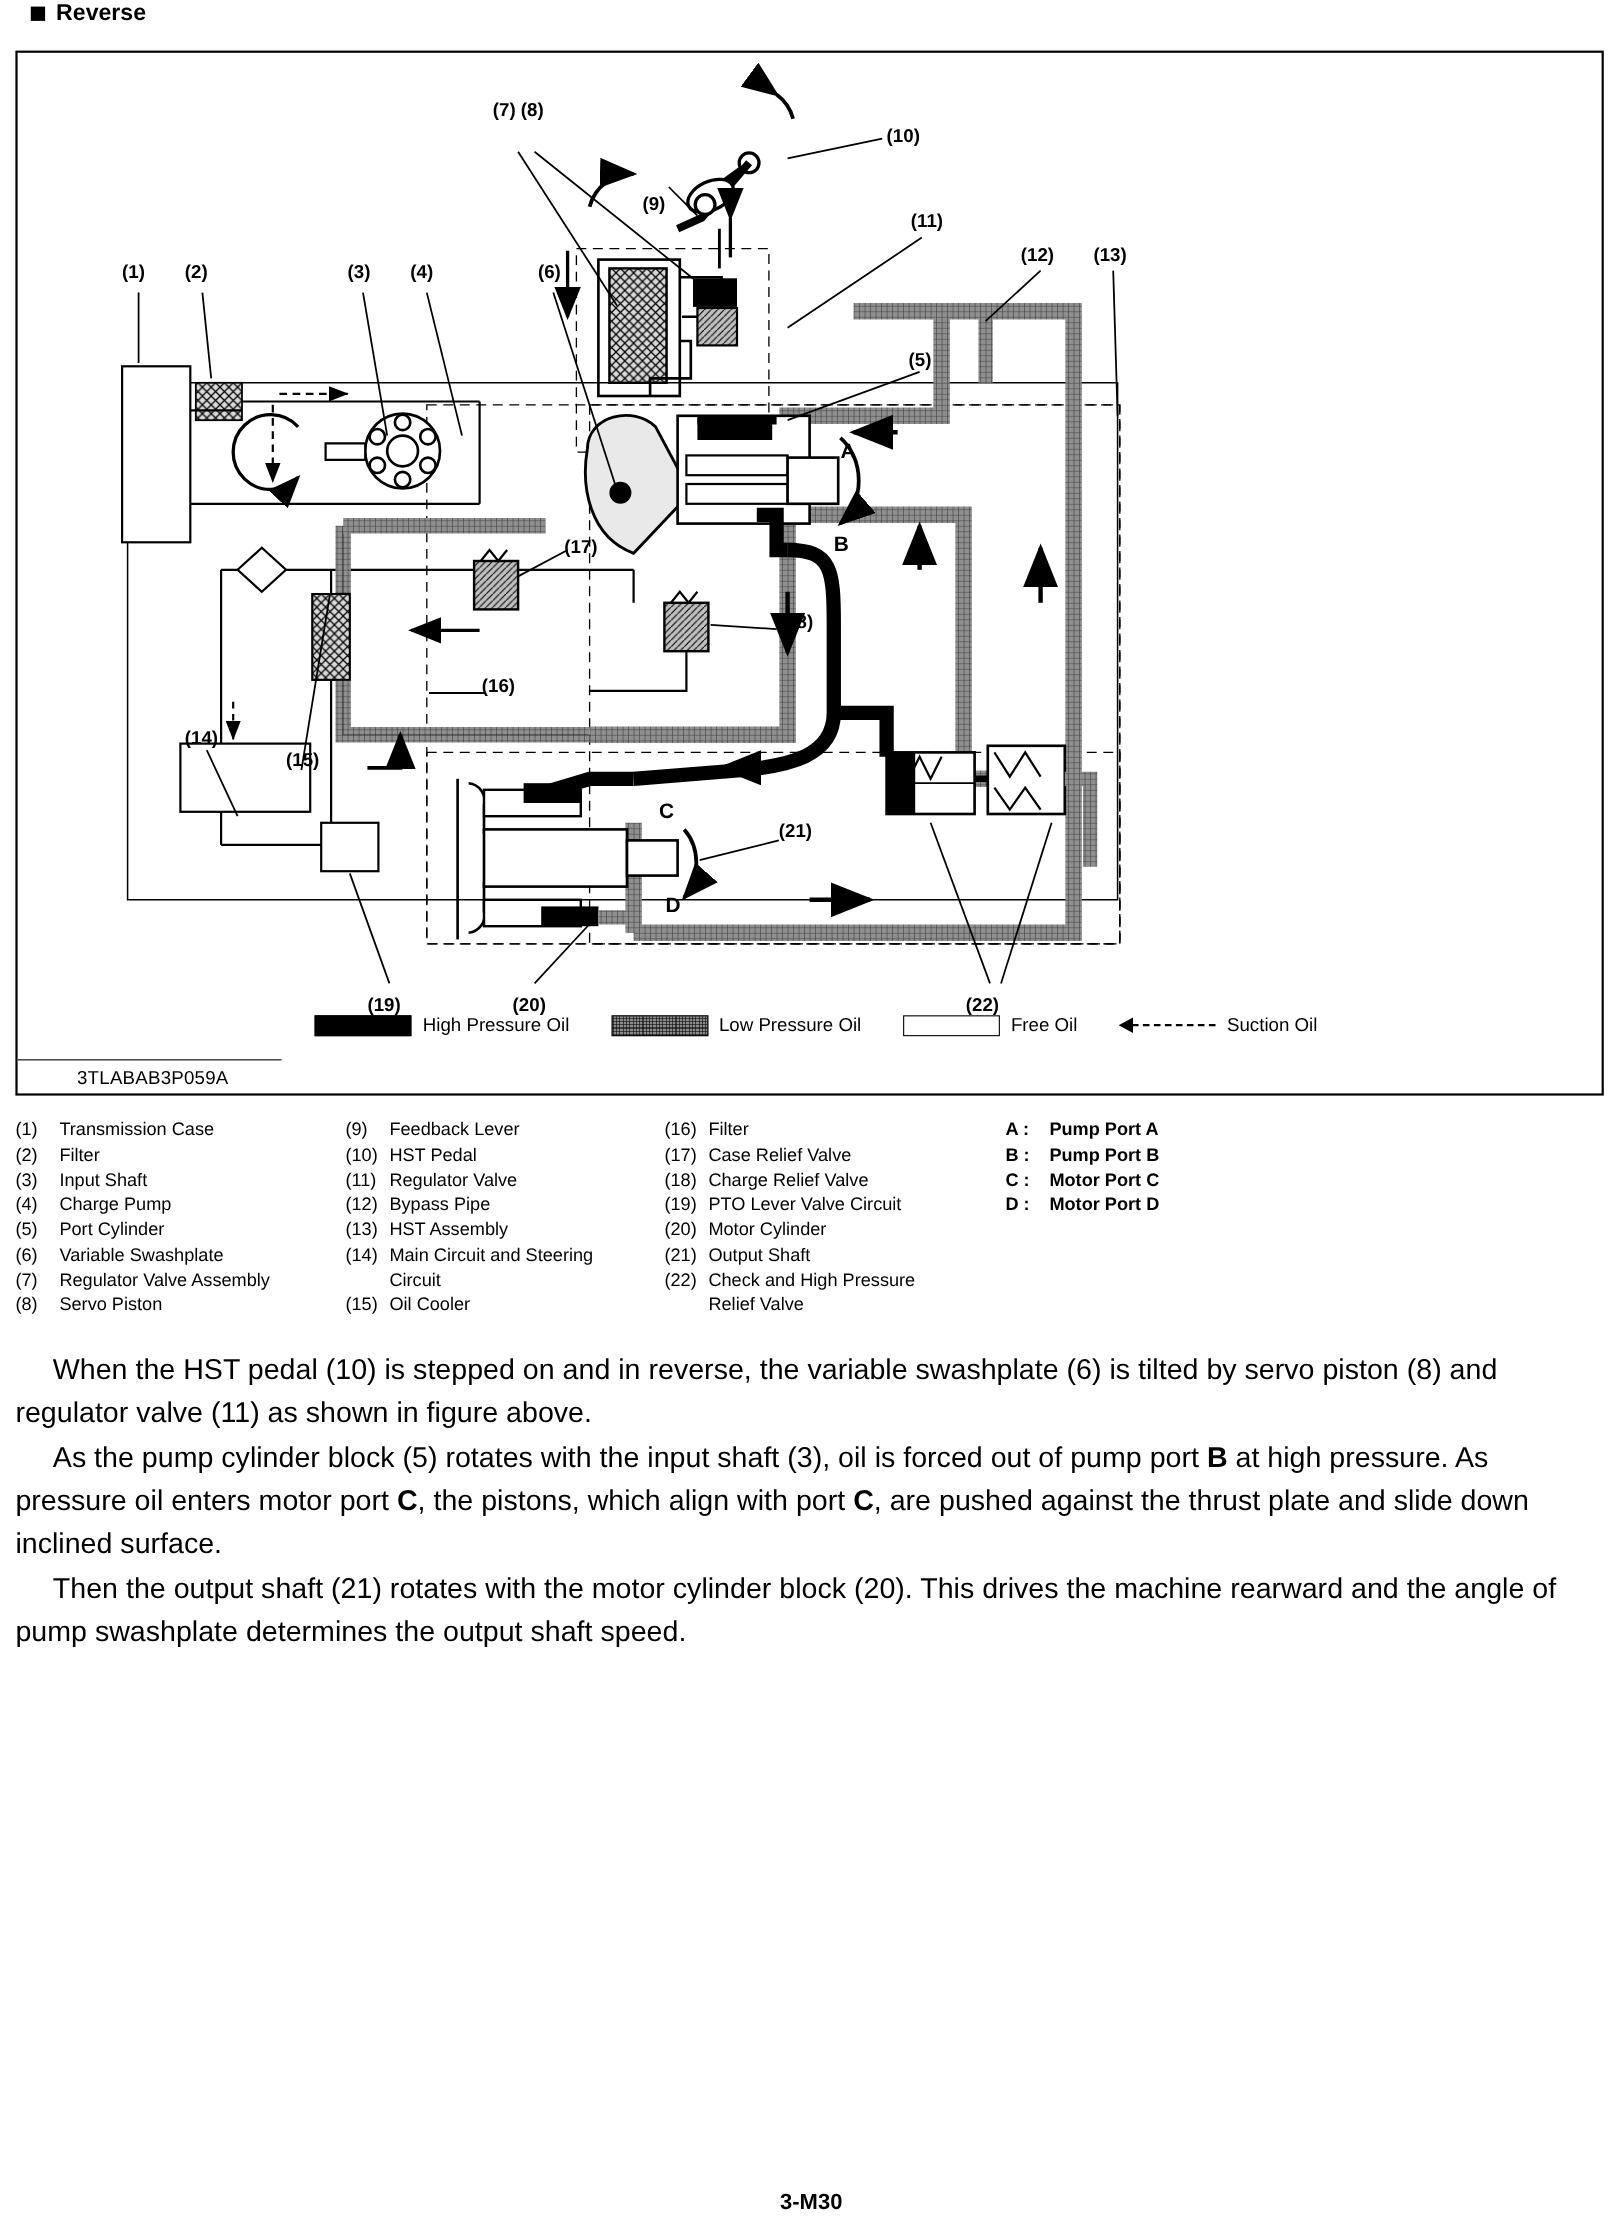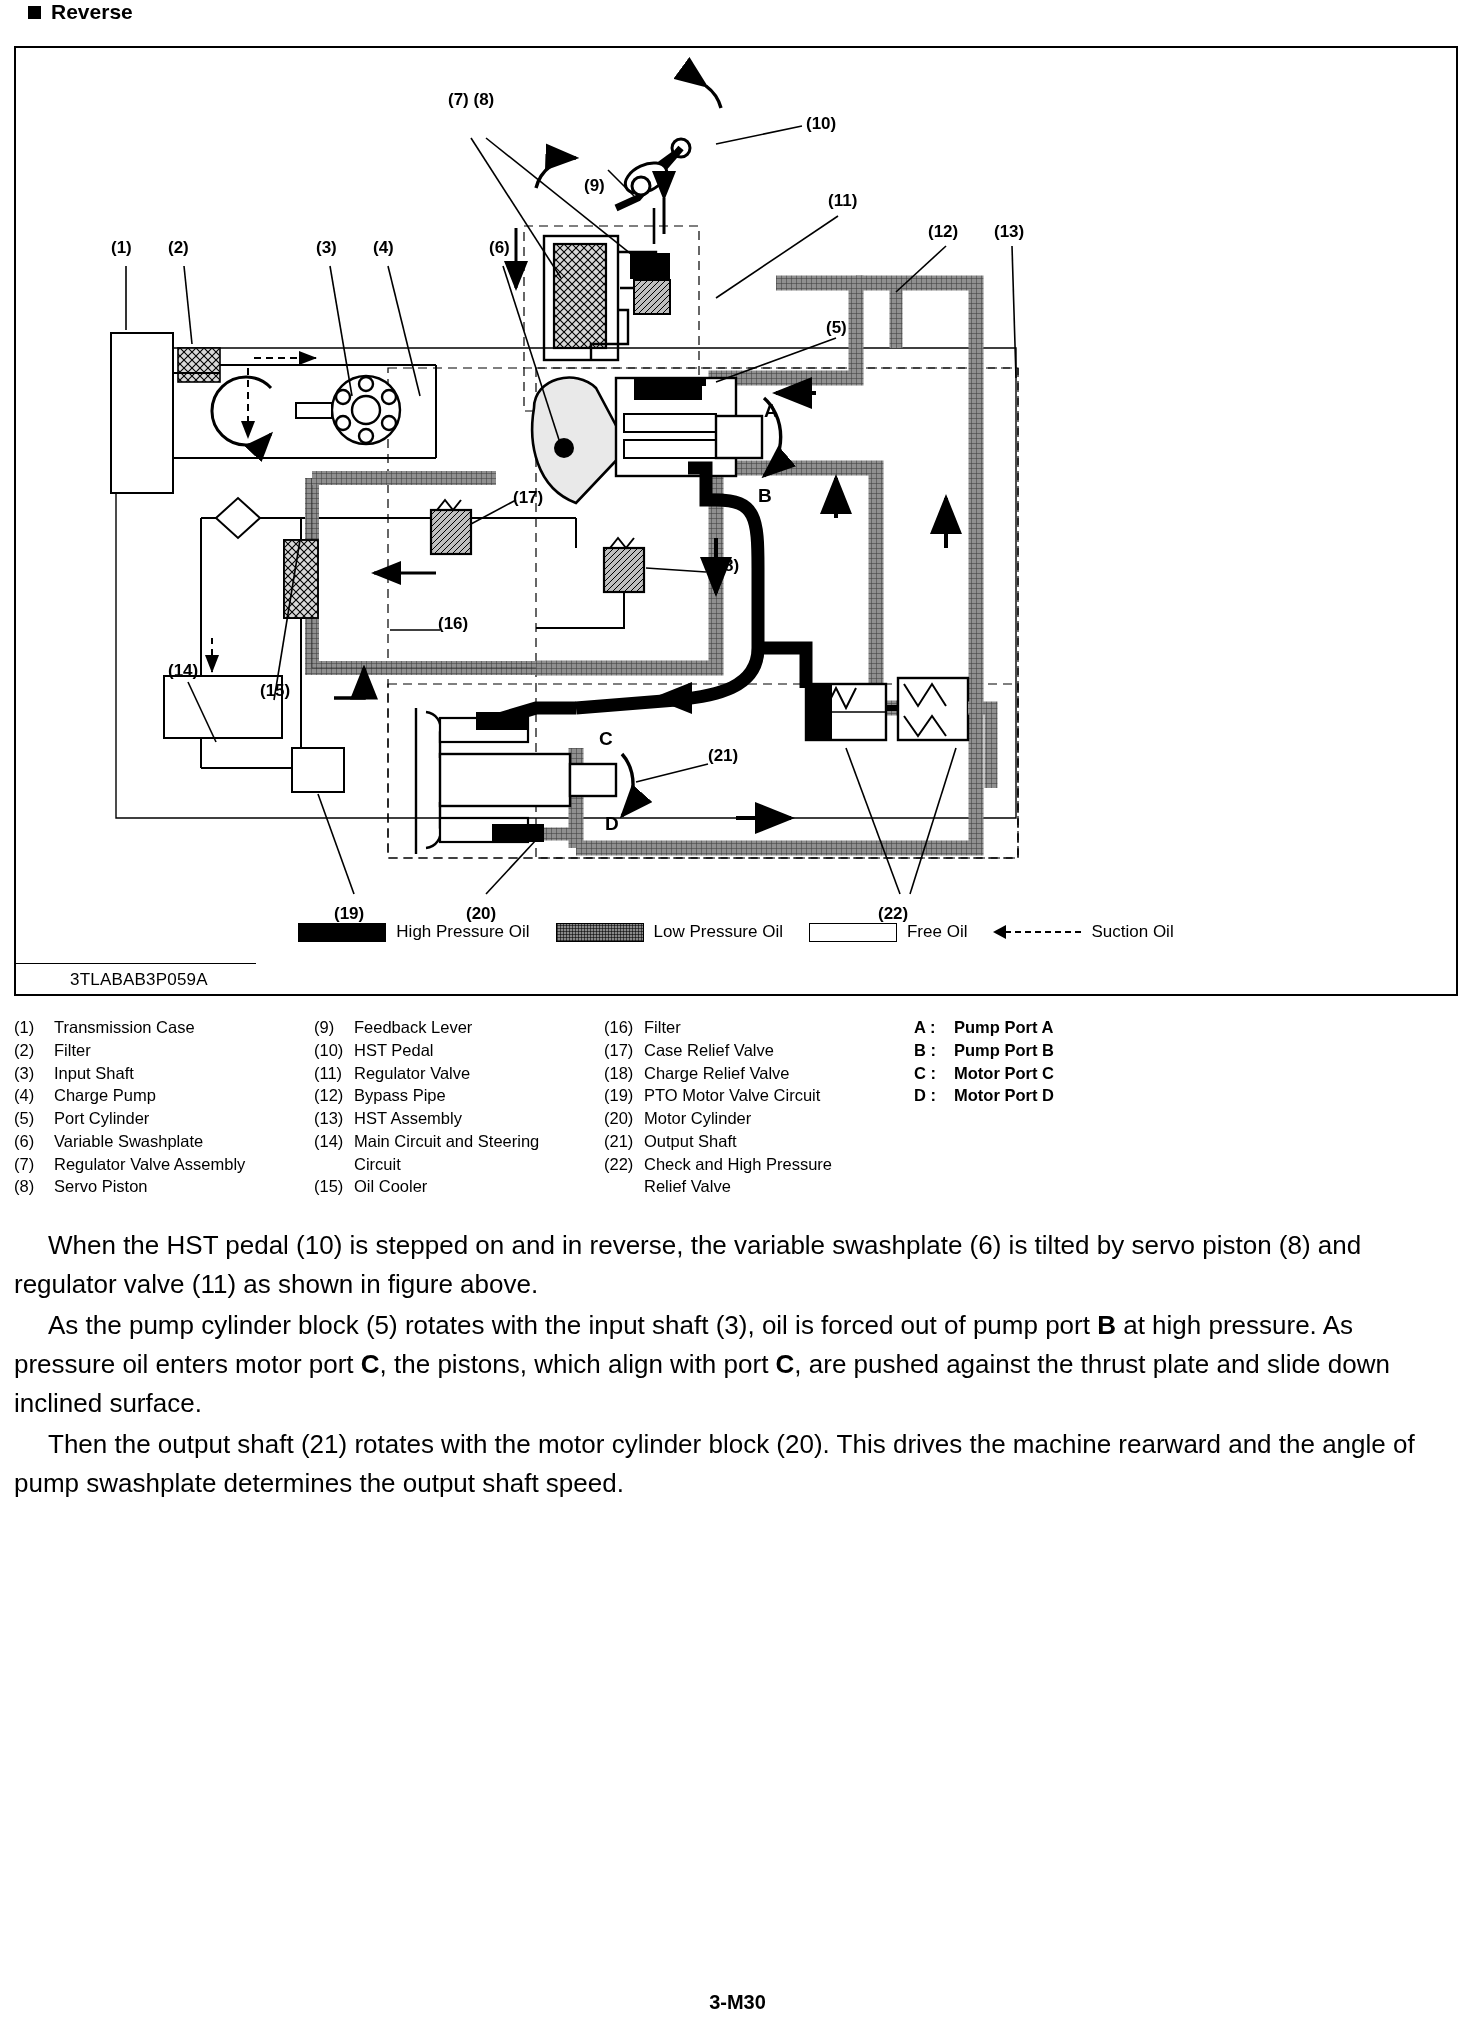--- a/index.html
+++ b/index.html
@@ -37,21 +37,21 @@
   .port{
     position:absolute;font-size:19px;font-weight:bold;
   }
 
   
   .legend{
     position:absolute;left:0;bottom:52px;width:100%;
     display:flex;justify-content:center;align-items:center;gap:26px;
     font-size:17px;
   }
-  .leg-item{display:flex;align-items:center;gap:10px;}
+  .leg-item{display:flex;align-items:center;gap:10px;margin-left:12px;}
   .sw{width:88px;height:19px;border:1.5px solid #000;box-sizing:border-box;}
   .sw.high{background:#000;}
   .sw.low{
     background:#8a8a8a;
     background-image:
       repeating-linear-gradient(0deg, rgba(0,0,0,.55) 0 1px, transparent 1px 3px),
       repeating-linear-gradient(90deg, rgba(0,0,0,.55) 0 1px, transparent 1px 3px);
   }
   .sw.free{background:#fff;}
   .sw.suction{border:none;position:relative;display:flex;align-items:center;}
@@ -434,21 +434,21 @@
         <div class="pitem">
             <span class="pnum">(17)</span>
             <span>Case Relief Valve</span>
           </div>
         <div class="pitem">
             <span class="pnum">(18)</span>
             <span>Charge Relief Valve</span>
           </div>
         <div class="pitem">
             <span class="pnum">(19)</span>
-            <span>PTO Motor Valve Circuit</span>
+            <span>PTO Lever Valve Circuit</span>
           </div>
         <div class="pitem">
             <span class="pnum">(20)</span>
             <span>Motor Cylinder</span>
           </div>
         <div class="pitem">
             <span class="pnum">(21)</span>
             <span>Output Shaft</span>
           </div>
         <div class="pitem">

